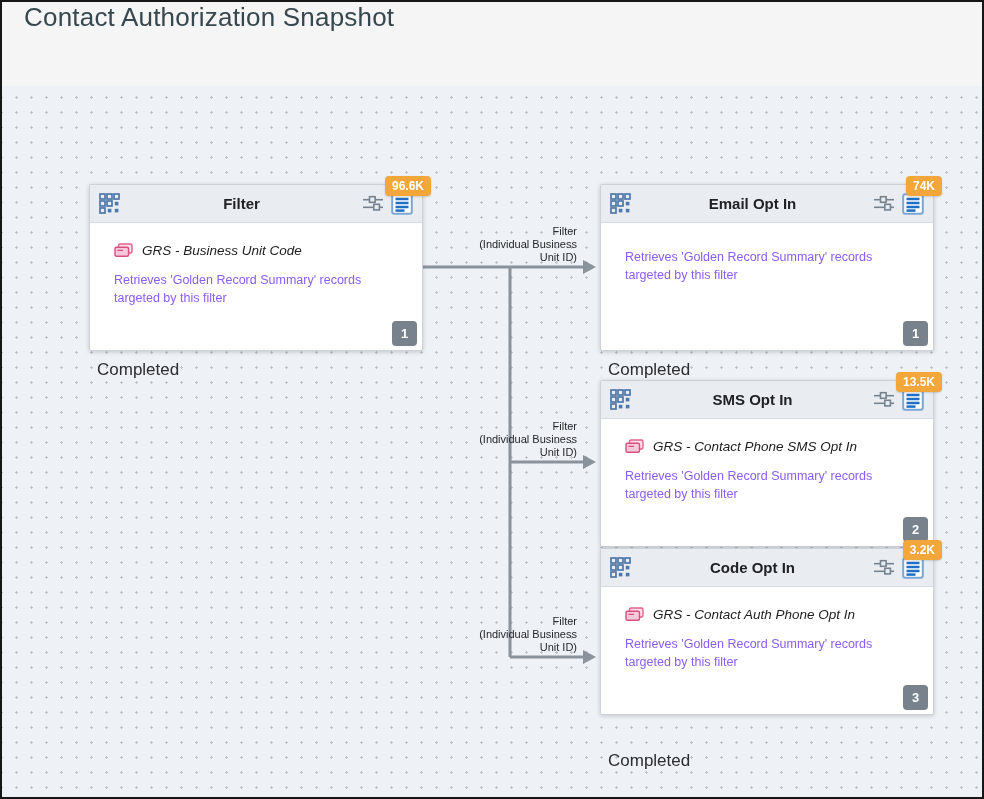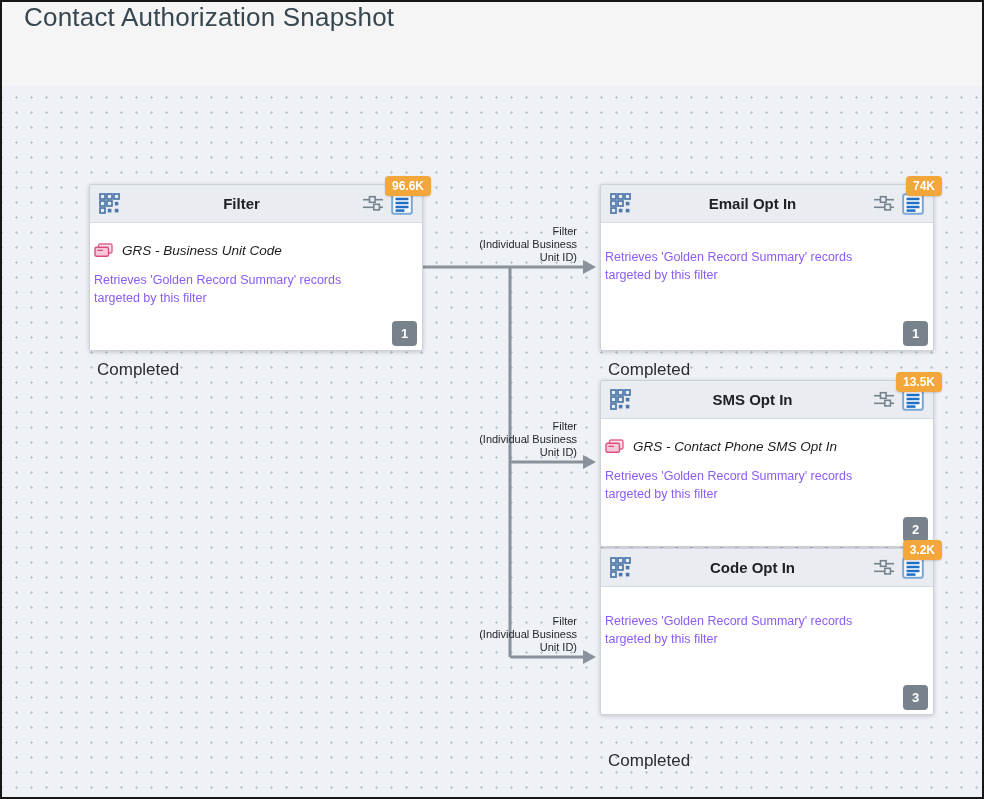--- a/index.html
+++ b/index.html
@@ -31,21 +31,21 @@
     height:38px; background:#e9edf1; border-bottom:1px solid #d6dce1;
     display:flex; align-items:center; padding:0 9px; box-sizing:border-box; gap:8px;
   }
   .node-title { flex:1; text-align:center; font-size:15px; font-weight:700; color:#202124; }
   .hdr-icon { display:flex; align-items:center; flex:0 0 auto; }
   .count-badge {
     position:absolute; top:-9px; right:-9px; background:#f3a63a; color:#fff;
     font-size:12px; font-weight:700; padding:4px 7px; border-radius:4px; line-height:1;
     box-shadow:0 1px 2px rgba(0,0,0,.15);
   }
-  .node-body { position:relative; height:126px; padding:12px 4px; box-sizing:border-box; }
+  .node-body { position:relative; height:126px; padding:12px 24px; box-sizing:border-box; }
   .item-row { display:flex; align-items:center; gap:9px; margin-top:8px; }
   .item-name { font-size:13.5px; font-style:italic; color:#1d1d1f; }
   .node-desc { margin-top:13px; font-size:12.5px; line-height:1.45; color:#8b5cf6; width:292px; }
   .step-badge {
     position:absolute; right:5px; bottom:3px; width:25px; height:25px;
     background:#78828d; color:#fff; border-radius:4px; font-size:13px; font-weight:700;
     display:flex; align-items:center; justify-content:center;
   }
   .node-status { position:absolute; font-size:17px; color:#2b2d30; }
   .edge-label { position:absolute; right:405px; text-align:right; font-size:11px; line-height:13px; color:#26282b; }
@@ -291,20 +291,30 @@
               <g stroke="#1F6FC5" stroke-width="2.5">
                 <line x1="4.5" y1="6" x2="17.5" y2="6"></line>
                 <line x1="4.5" y1="10" x2="17.5" y2="10"></line>
                 <line x1="4.5" y1="14" x2="17.5" y2="14"></line>
                 <line x1="4.5" y1="17.6" x2="13.5" y2="17.6"></line>
               </g>
             </svg>
         </span>
       </div>
       <div class="node-body">
+        <div class="item-row">
+          <span class="hdr-icon">
+            <svg width="19" height="15" viewBox="0 0 19 15">
+                <rect x="4.5" y="1" width="13.5" height="9" rx="1.5" fill="#FBDFE9" stroke="#E2638C" stroke-width="1.4"></rect>
+                <rect x="1" y="4.2" width="13.5" height="9" rx="1.5" fill="#F6C9DA" stroke="#D94F7E" stroke-width="1.4"></rect>
+                <line x1="3.4" y1="7.4" x2="9" y2="7.4" stroke="#D94F7E" stroke-width="1.3"></line>
+              </svg>
+          </span>
+          <span class="item-name">GRS - Contact Auth Phone Opt In</span>
+        </div>
         <div class="node-desc">Retrieves 'Golden Record Summary' records targeted by this filter</div>
         <div class="step-badge">3</div>
       </div>
     </div>
     <div class="node-status" style="left:606px; top:665px">Completed</div>
 
   </div>
 </div>
 
 </body></html>

